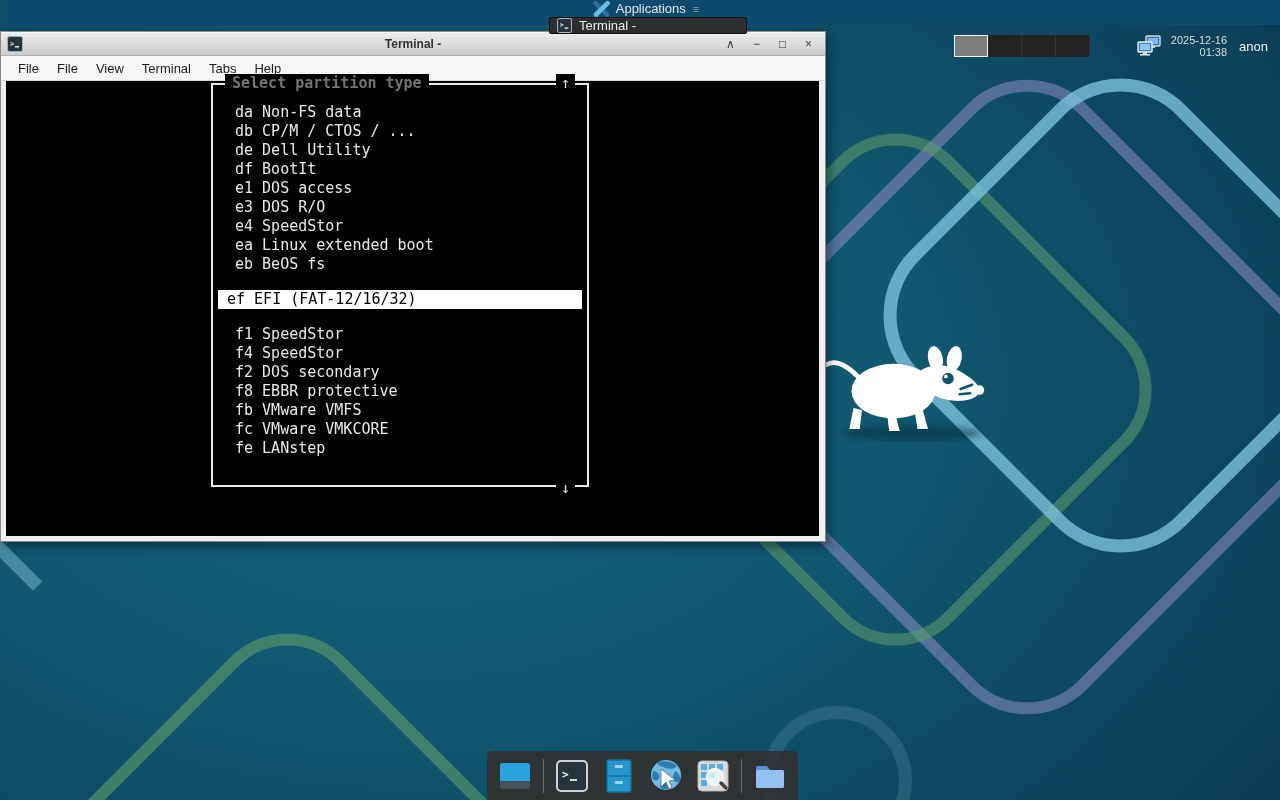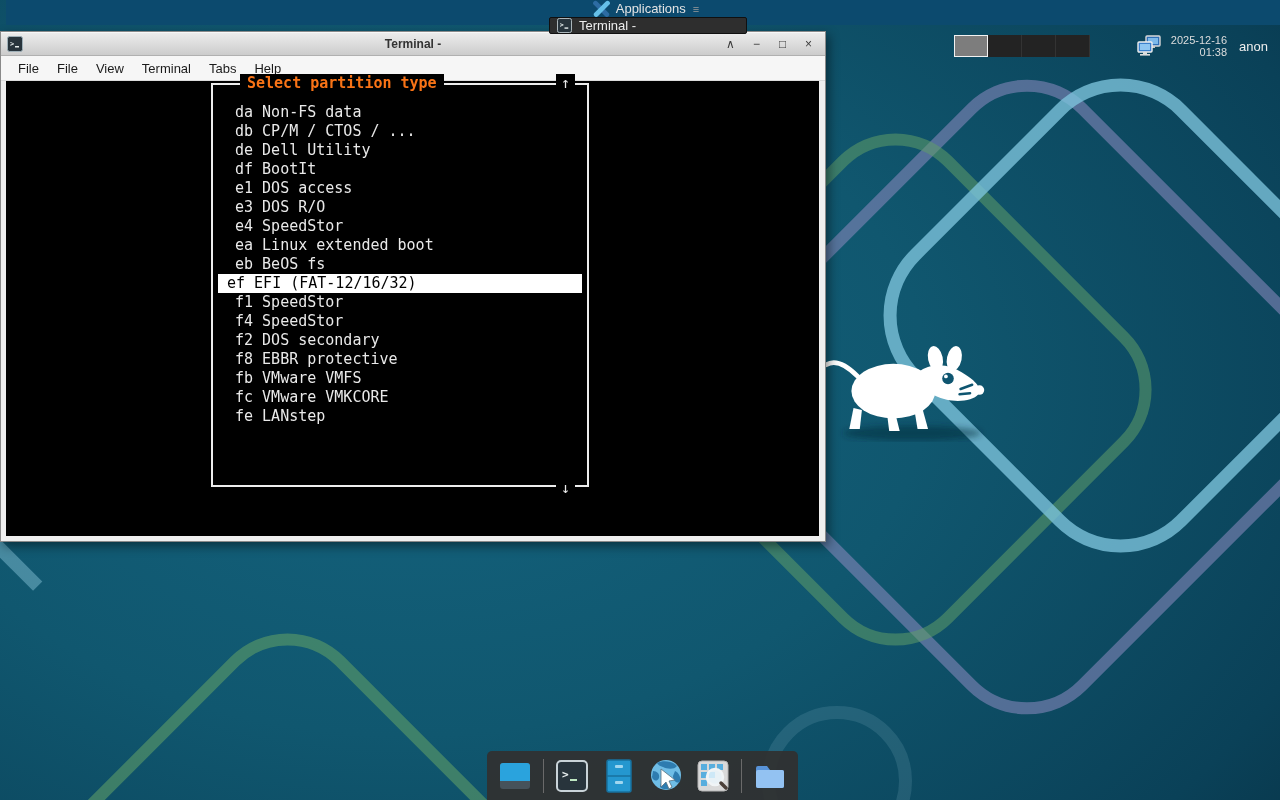--- a/index.html
+++ b/index.html
@@ -74,28 +74,28 @@
     position:relative; background:#000; height:455px;
     font-family:"DejaVu Sans Mono",monospace; font-size:15px; color:#e9e9e9;
   }
 
   
   .dialog {
     position:absolute; left:205px; top:2px; width:378px; height:404px;
     border:2px solid #ececec;
   }
   .dialog-title {
-    position:absolute; top:-11px; left:27px; background:#000;
-    padding:0 7px; font-weight:bold; white-space:pre; color:#f97316;
+    position:absolute; top:-11px; left:12px; background:#000;
+    padding:0 7px; font-weight:bold; white-space:pre; color:#737373;
   }
   .scroll-up   { position:absolute; top:-11px;    right:12px; background:#000; padding:0 5px; }
   .scroll-down { position:absolute; bottom:-12px; right:12px; background:#000; padding:0 5px; }
   .plist { padding-top:18px; }
   .prow  { height:19px; line-height:19px; padding-left:22px; white-space:pre; }
-  .prow.selected { background:#ffffff; color:#000000; margin:0 5px; padding-left:9px; }
+  .prow.selected { background:#ffffff; color:#000000; margin:16px 5px; padding-left:9px; }
 
   
   .dock {
     position:absolute; left:487px; bottom:0; height:49px;
     background:rgba(48,48,48,.93); border-radius:5px 5px 0 0;
     display:flex; align-items:center; padding:0 9px; gap:9px; z-index:25;
   }
   .dock-btn { width:38px; height:38px; display:flex; align-items:center; justify-content:center; }
   .dock-sep { width:1px; height:34px; background:#6a6a6a; }
 </style>

